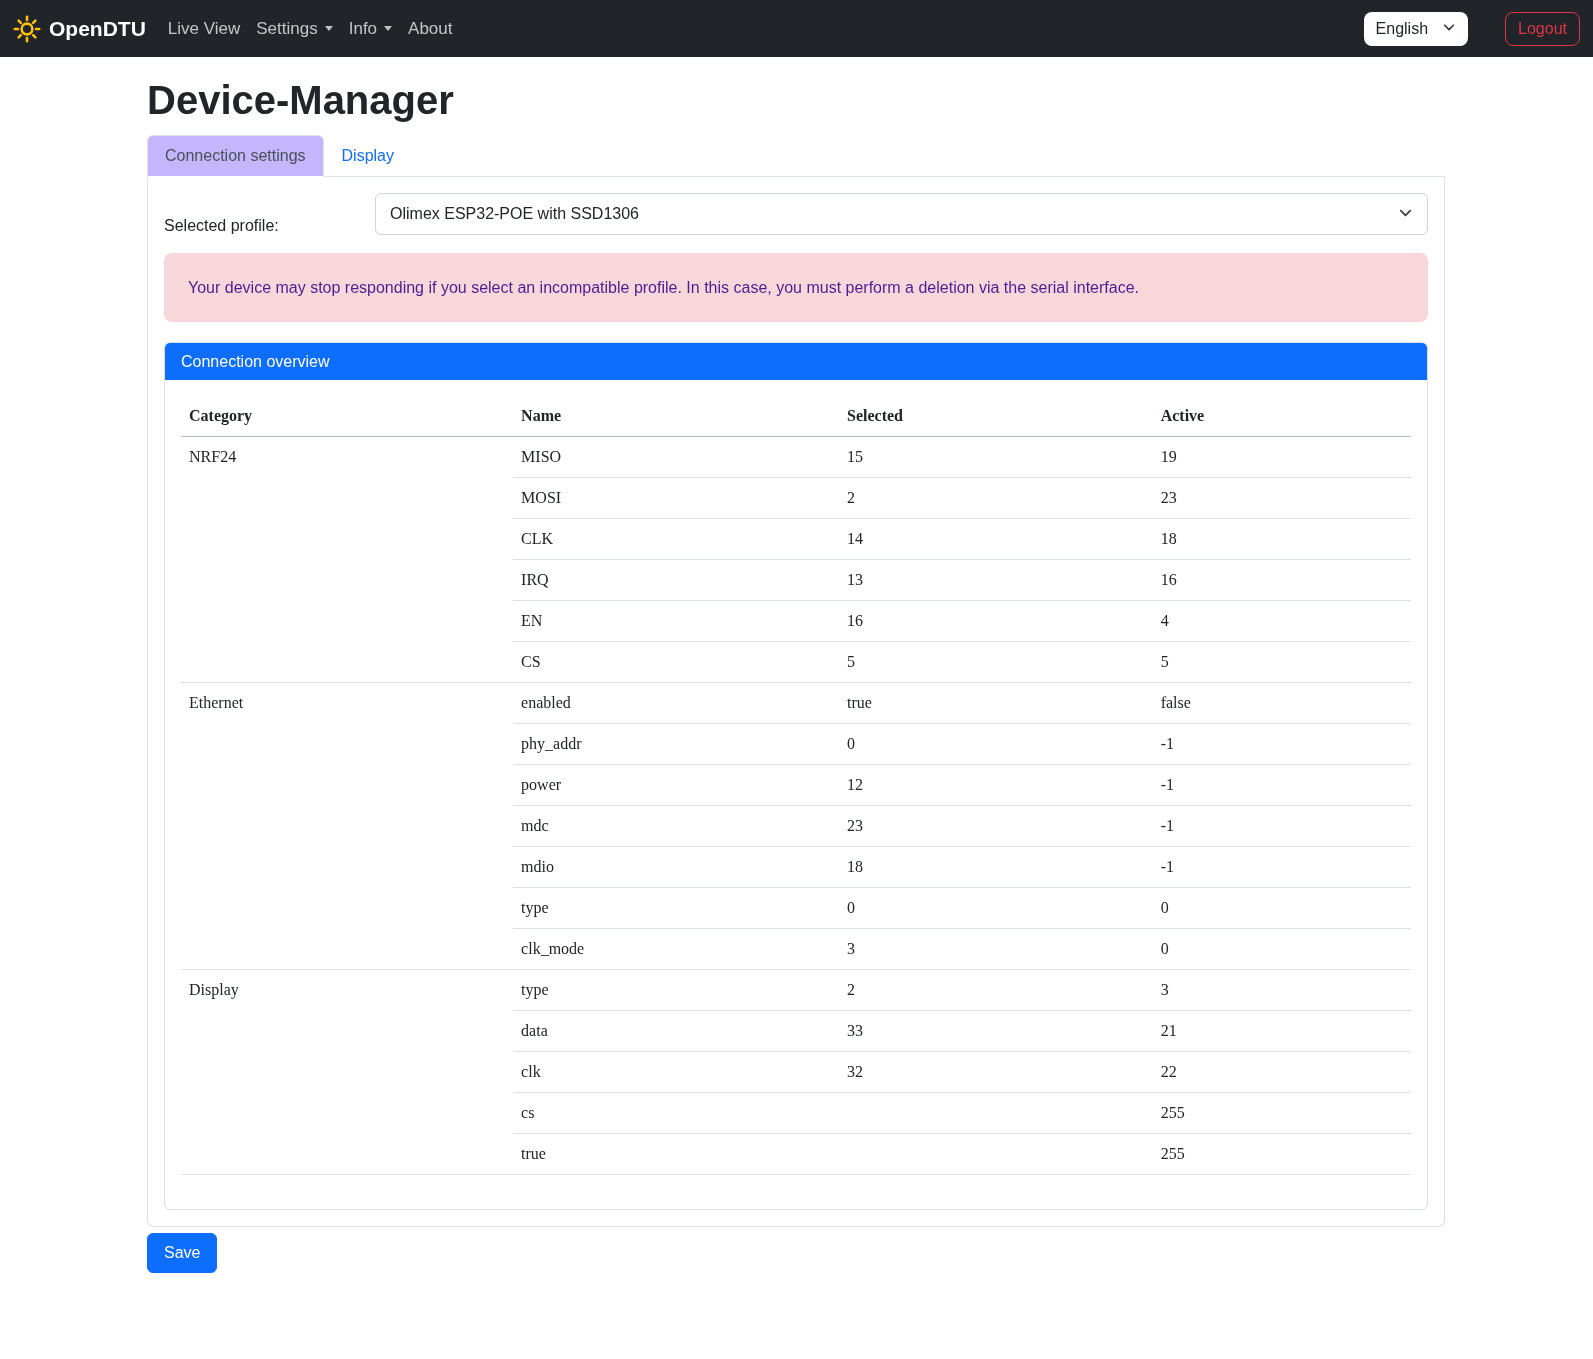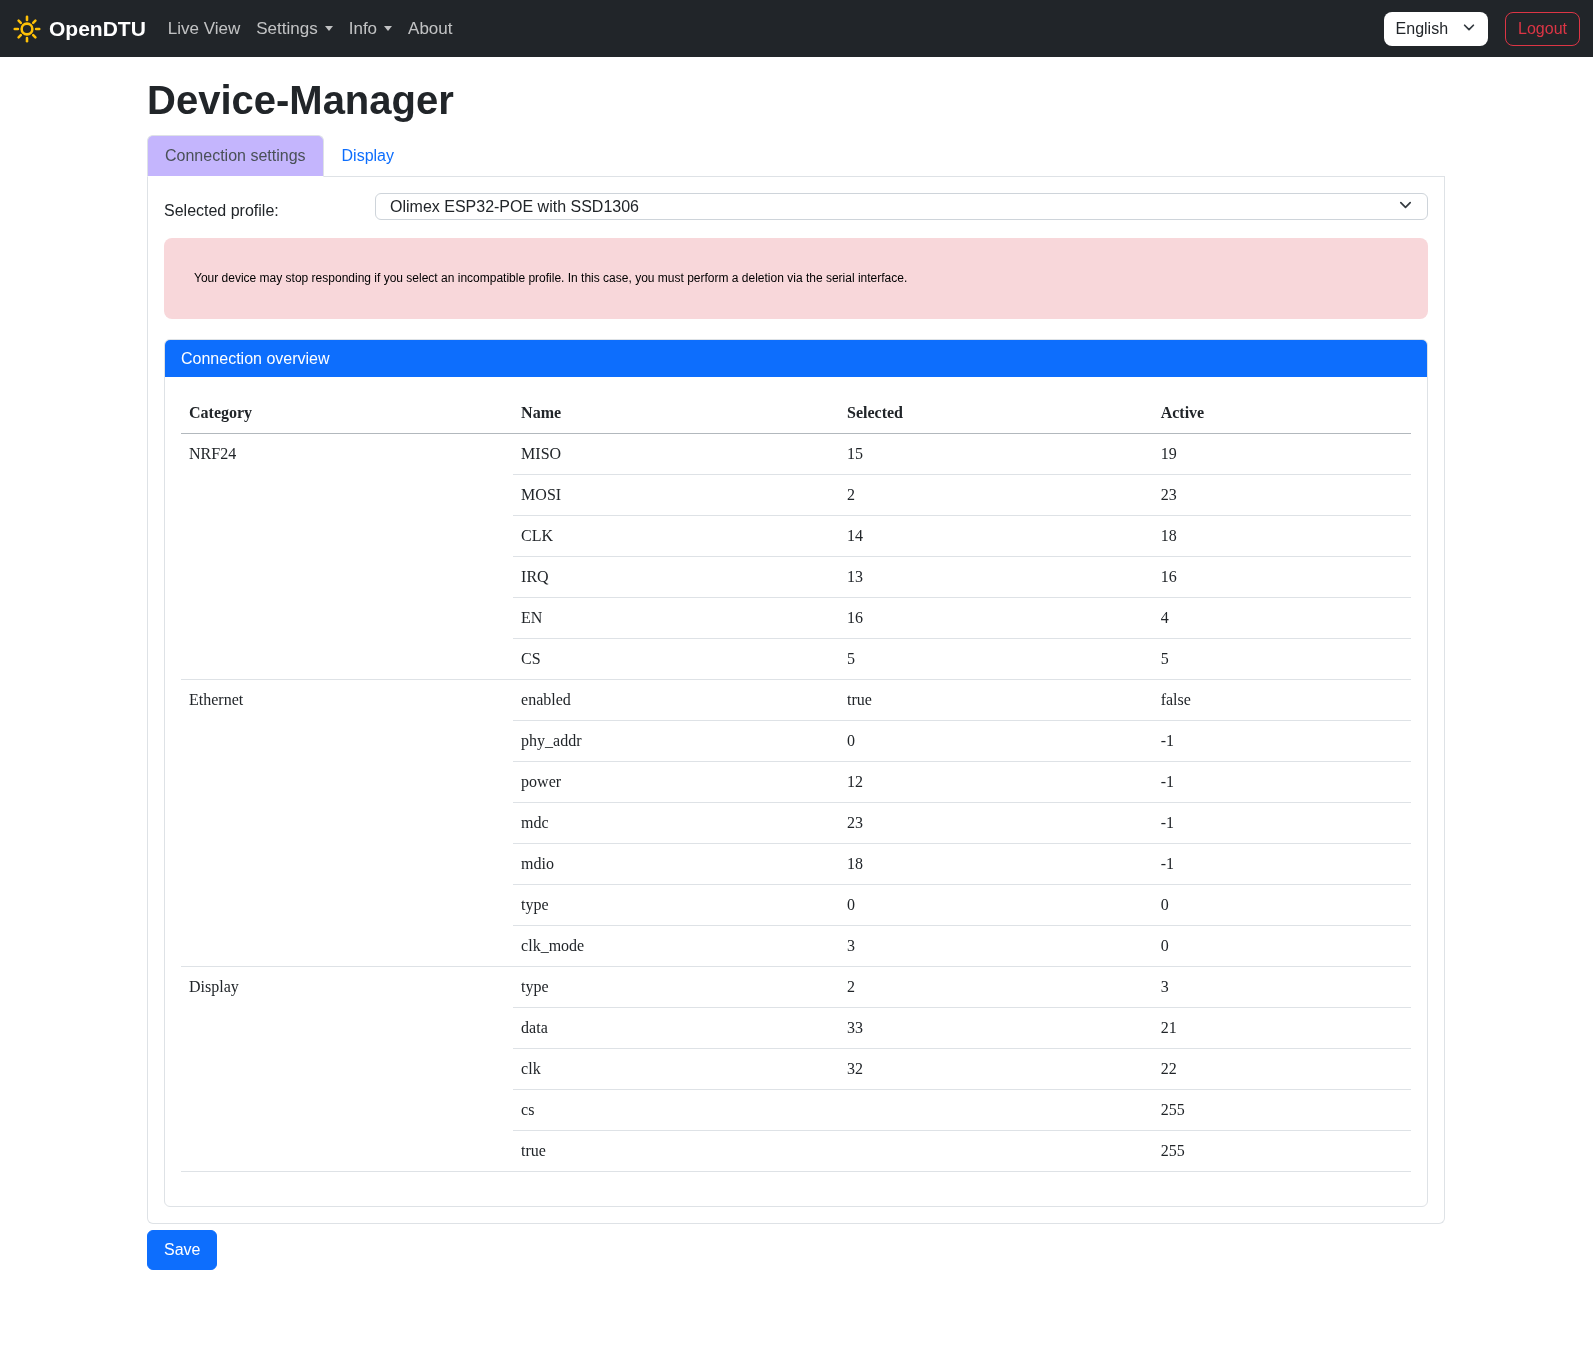--- a/index.html
+++ b/index.html
@@ -47,20 +47,21 @@
     width: 0; height: 0;
     margin-left: 7px;
     border-left: 4.5px solid transparent;
     border-right: 4.5px solid transparent;
     border-top: 5px solid rgba(255,255,255,0.72);
   }
   .navbar-right {
     margin-left: auto;
     display: flex;
     align-items: flex-end;
+    gap: 20px;
   }
   .lang-select {
     background: #fff;
     color: #212529;
     border-radius: 8px;
     height: 34px;
     padding: 0 12px;
     display: flex;
     align-items: center;
     gap: 14px;
@@ -115,41 +116,41 @@
     border: 1px solid #dee2e6;
     border-top: none;
     border-radius: 0 0 6px 6px;
     padding: 16px;
   }
 
   .profile-row { display: flex; align-items: flex-end; }
   .profile-label { width: 211px; flex: none; font-size: 16px; }
   .fake-select {
     flex: 1;
-    height: 27px;
+    height: 42px;
     border: 1px solid #ced4da;
     border-radius: 6px;
     padding: 0 14px;
     display: flex;
     align-items: center;
     justify-content: space-between;
     font-size: 16px;
     color: #212529;
     cursor: pointer;
     background: #fff;
   }
   .chev { flex: none; display: inline-block; }
 
   .alert-danger {
     margin-top: 18px;
     background: #f8d7da;
-    color: #000000;
+    color: #4c1d95;
     border-radius: 8px;
-    padding: 30px;
-    font-size: 12px;
+    padding: 24px;
+    font-size: 16px;
     line-height: 21px;
   }
 
   .overview-card {
     margin-top: 20px;
     border: 1px solid #dee2e6;
     border-radius: 6px;
   }
   .overview-header {
     background: #0d6efd;

